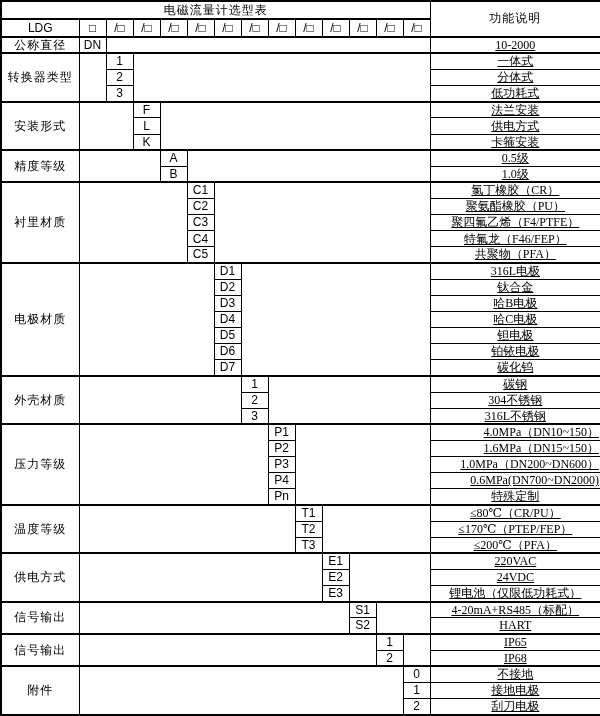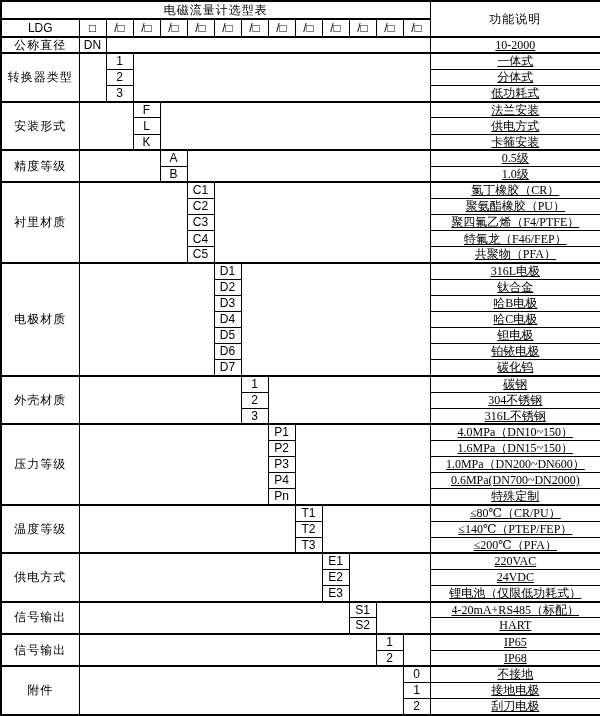--- a/index.html
+++ b/index.html
@@ -14,25 +14,25 @@
   table.sel td {
     border:1px solid #000;
     padding:0 1px;
     text-align:center; vertical-align:middle;
     font-size:12px; line-height:1.05;
     overflow:hidden; white-space:nowrap;
   }
   tr { height:16px; }
   tr.hdr { height:18px; }
   td.ttl { font-size:14px; letter-spacing:1px;margin-left:31px; }
-  td.fnh { font-size:13px; letter-spacing:1px; }
+  td.fnh { font-size:13px; letter-spacing:1px;font-family:Liberation Mono, monospace; }
   td.lbl { font-size:13px; letter-spacing:1px; }
   td.code { font-family:Liberation Sans, sans-serif; font-size:12px; }
   td.fn  { font-size:12px;text-decoration:underline; }
-  td.fn.la { text-align:center; }
+  td.fn.la { text-align:right; }
   tr.bs td { border-top:2px solid #000; }
 </style>
 </head>
 <body>
 
 <div class="sheet">
 <table class="sel">
   <colgroup>
     <col style="width:78px">
     <col style="width:27px">
@@ -223,21 +223,21 @@
 
   <tr class="bs">
     <td class="lbl" rowspan="3">温度等级</td>
     <td class="empty" rowspan="3" colspan="8"></td>
     <td class="code">T1</td>
     <td class="empty" rowspan="3" colspan="4"></td>
     <td class="fn">≤80℃（CR/PU）</td>
   </tr>
   <tr>
     <td class="code">T2</td>
-    <td class="fn">≤140℃（PTEP/FEP）</td>
+    <td class="fn">≤170℃（PTEP/FEP）</td>
   </tr>
   <tr>
     <td class="code">T3</td>
     <td class="fn">≤200℃（PFA）</td>
   </tr>
 
   <tr class="bs">
     <td class="lbl" rowspan="3">供电方式</td>
     <td class="empty" rowspan="3" colspan="9"></td>
     <td class="code">E1</td>

